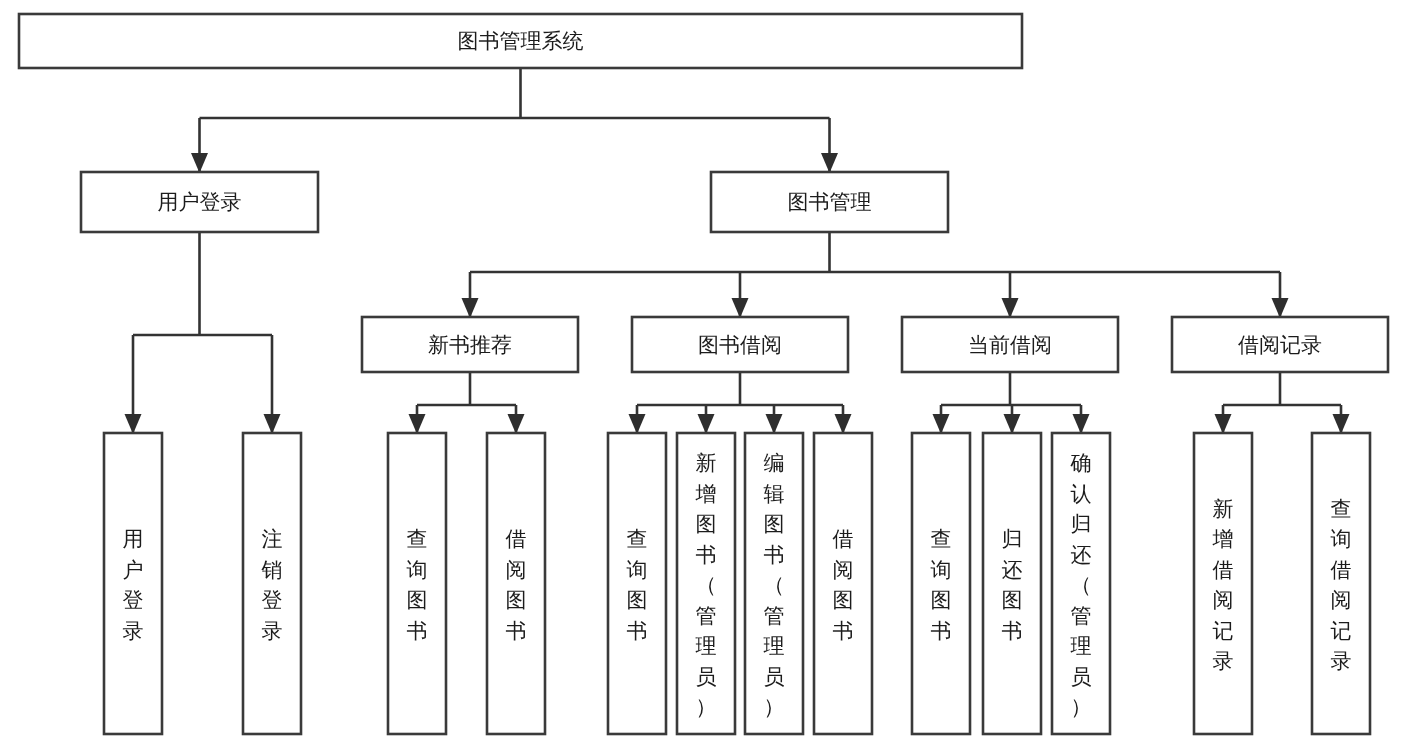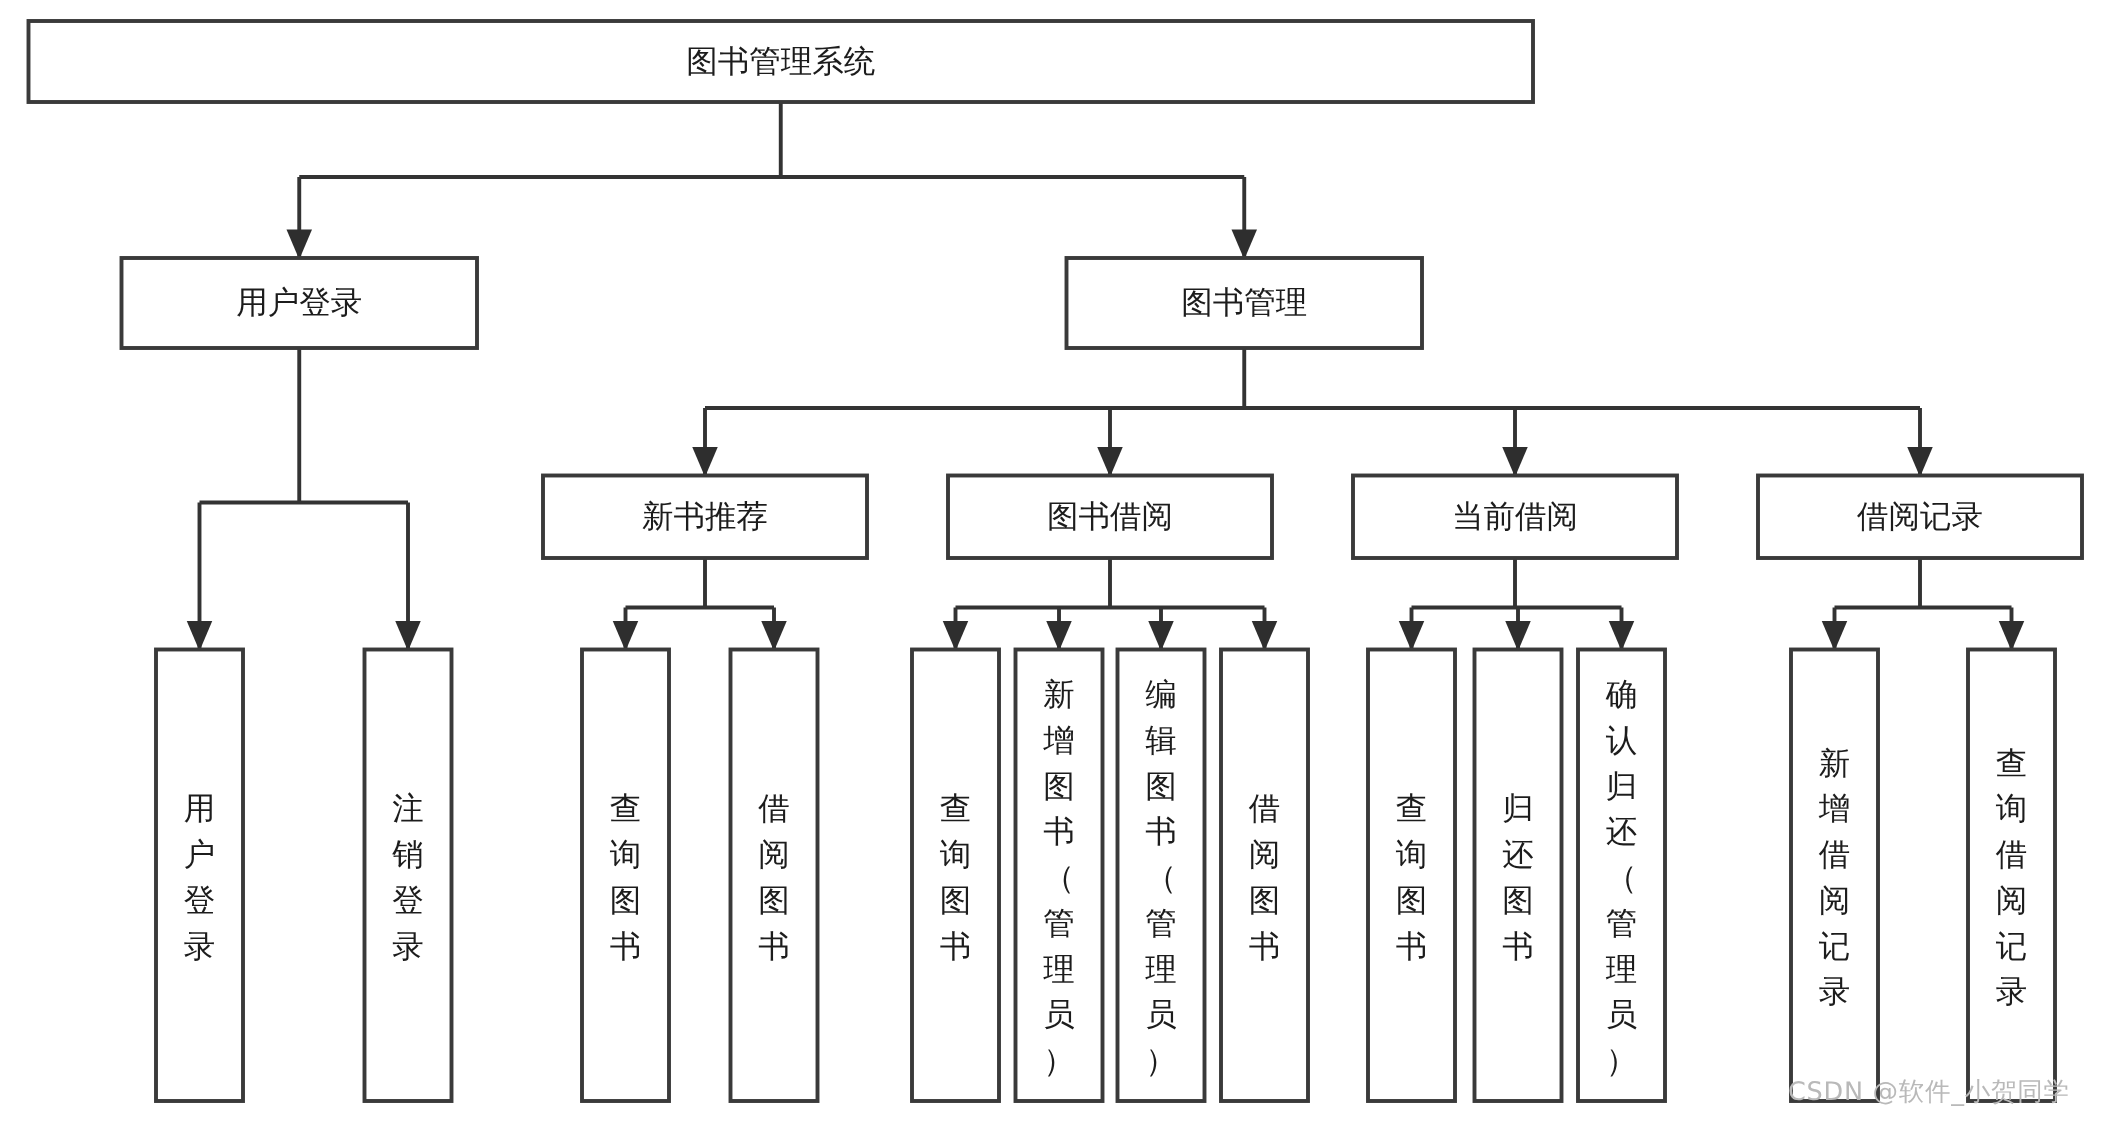--- a/index.html
+++ b/index.html
@@ -259,14 +259,13 @@
           <rect x="1312" y="433" width="58" height="301" class="node-box"></rect>
           <text x="1341" y="515.79" class="node-label-v">查</text>
           <text x="1341" y="546.29" class="node-label-v">询</text>
           <text x="1341" y="576.79" class="node-label-v">借</text>
           <text x="1341" y="607.29" class="node-label-v">阅</text>
           <text x="1341" y="637.79" class="node-label-v">记</text>
           <text x="1341" y="668.29" class="node-label-v">录</text>
         </g>
       </g>
   </svg>
-  <div class="watermark-text" style="left: 1192px; top: 716px;">CSDN @软件_小贺同学</div>
 </div>
 
 </body></html>

